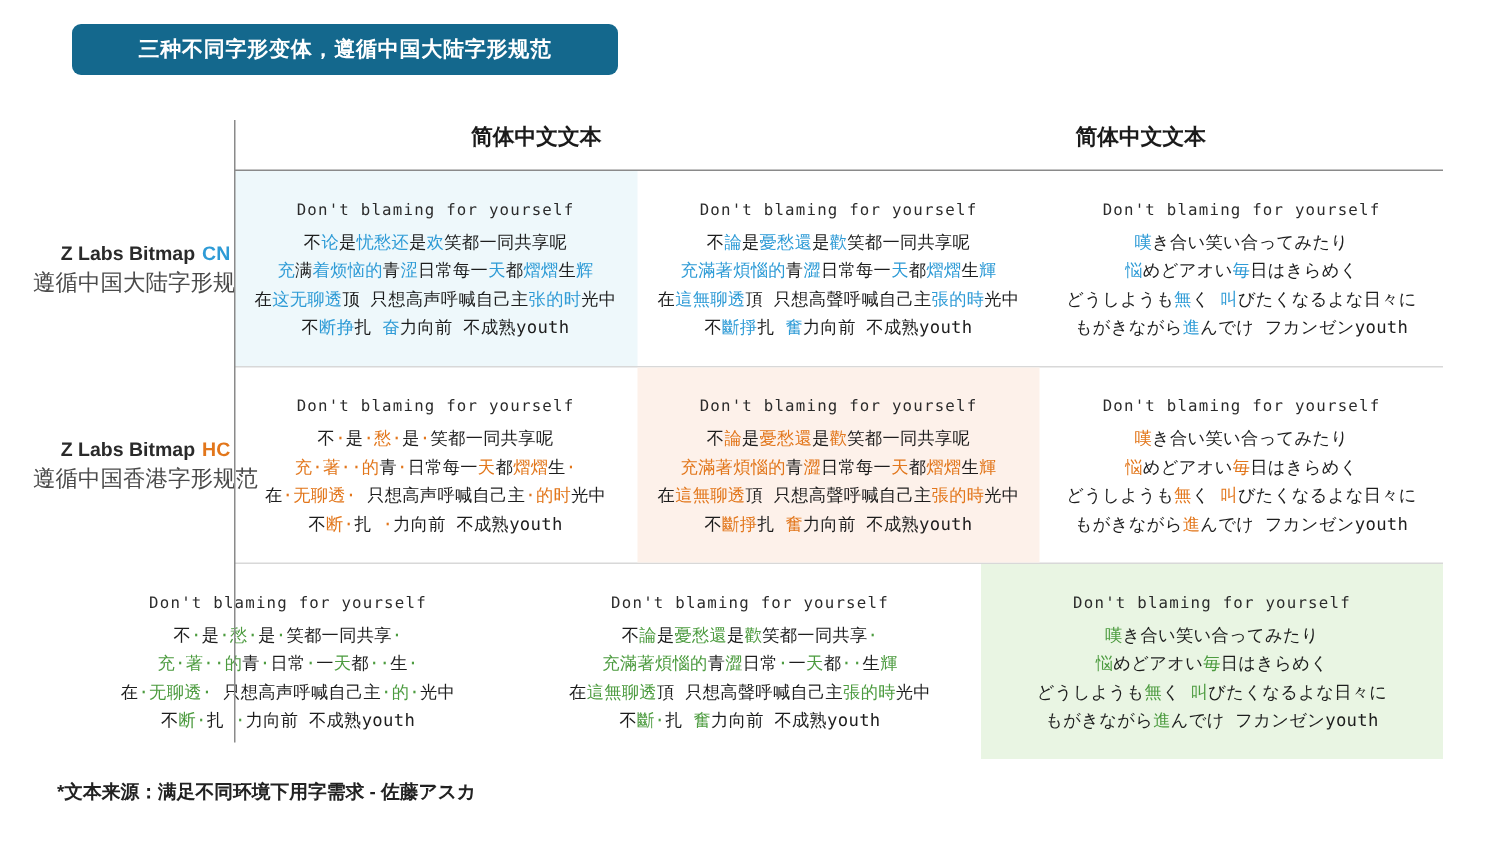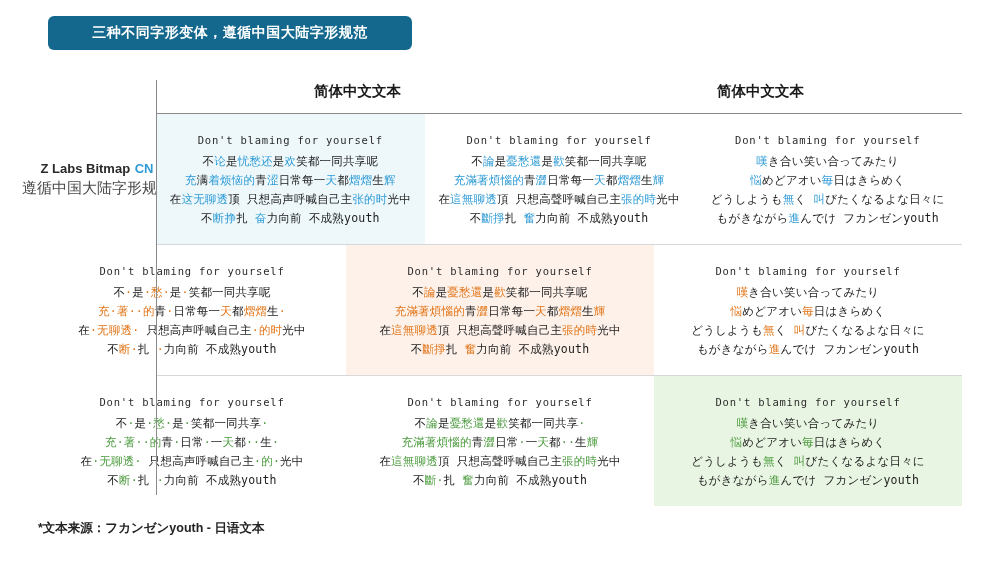--- a/index.html
+++ b/index.html
@@ -113,20 +113,24 @@
       <div class="ln latin">Don't blaming for yourself</div>
       <div class="ln"><span style="color: rgb(46, 155, 214);">嘆</span><span>き</span><span>合</span><span>い</span><span>笑</span><span>い</span><span>合</span><span>っ</span><span>て</span><span>み</span><span>た</span><span>り</span></div>
       <div class="ln"><span style="color: rgb(46, 155, 214);">悩</span><span>め</span><span>ど</span><span>ア</span><span>オ</span><span>い</span><span style="color: rgb(46, 155, 214);">毎</span><span>日</span><span>は</span><span>き</span><span>ら</span><span>め</span><span>く</span></div>
       <div class="ln"><span>ど</span><span>う</span><span>し</span><span>よ</span><span>う</span><span>も</span><span style="color: rgb(46, 155, 214);">無</span><span>く</span><span> </span><span style="color: rgb(46, 155, 214);">叫</span><span>び</span><span>た</span><span>く</span><span>な</span><span>る</span><span>よ</span><span>な</span><span>日</span><span>々</span><span>に</span></div>
       <div class="ln"><span>も</span><span>が</span><span>き</span><span>な</span><span>が</span><span>ら</span><span style="color: rgb(46, 155, 214);">進</span><span>ん</span><span>で</span><span>け</span><span> </span><span>フ</span><span>カ</span><span>ン</span><span>ゼ</span><span>ン</span><span>y</span><span>o</span><span>u</span><span>t</span><span>h</span></div>
     </div>
   </div>
   <div class="row-sep"></div>
 
   <div class="body-row">
+    <div class="row-label">
+      <div class="name"><span>Z Labs Bitmap </span><span class="sfx" style="color: rgb(226, 118, 27);">HC</span></div>
+      <div class="sub">遵循中国香港字形规范</div>
+    </div>
     <div class="cell">
       <div class="ln latin">Don't blaming for yourself</div>
       <div class="ln"><span>不</span><span style="color: rgb(226, 118, 27);">·</span><span>是</span><span style="color: rgb(226, 118, 27);">·</span><span style="color: rgb(226, 118, 27);">愁</span><span style="color: rgb(226, 118, 27);">·</span><span>是</span><span style="color: rgb(226, 118, 27);">·</span><span>笑</span><span>都</span><span>一</span><span>同</span><span>共</span><span>享</span><span>呢</span></div>
       <div class="ln"><span style="color: rgb(226, 118, 27);">充</span><span style="color: rgb(226, 118, 27);">·</span><span style="color: rgb(226, 118, 27);">著</span><span style="color: rgb(226, 118, 27);">·</span><span style="color: rgb(226, 118, 27);">·</span><span style="color: rgb(226, 118, 27);">的</span><span>青</span><span style="color: rgb(226, 118, 27);">·</span><span>日</span><span>常</span><span>每</span><span>一</span><span style="color: rgb(226, 118, 27);">天</span><span>都</span><span style="color: rgb(226, 118, 27);">熠</span><span style="color: rgb(226, 118, 27);">熠</span><span>生</span><span style="color: rgb(226, 118, 27);">·</span></div>
       <div class="ln"><span>在</span><span style="color: rgb(226, 118, 27);">·</span><span style="color: rgb(226, 118, 27);">无</span><span style="color: rgb(226, 118, 27);">聊</span><span style="color: rgb(226, 118, 27);">透</span><span style="color: rgb(226, 118, 27);">·</span><span> </span><span>只</span><span>想</span><span>高</span><span>声</span><span>呼</span><span>喊</span><span>自</span><span>己</span><span>主</span><span style="color: rgb(226, 118, 27);">·</span><span style="color: rgb(226, 118, 27);">的</span><span style="color: rgb(226, 118, 27);">时</span><span>光</span><span>中</span></div>
       <div class="ln"><span>不</span><span style="color: rgb(226, 118, 27);">断</span><span style="color: rgb(226, 118, 27);">·</span><span>扎</span><span> </span><span style="color: rgb(226, 118, 27);">·</span><span>力</span><span>向</span><span>前</span><span> </span><span>不</span><span>成</span><span>熟</span><span>y</span><span>o</span><span>u</span><span>t</span><span>h</span></div>
     </div>
     <div class="cell" style="background: rgb(253, 241, 234);">
       <div class="ln latin">Don't blaming for yourself</div>
       <div class="ln"><span>不</span><span style="color: rgb(226, 118, 27);">論</span><span>是</span><span style="color: rgb(226, 118, 27);">憂</span><span style="color: rgb(226, 118, 27);">愁</span><span style="color: rgb(226, 118, 27);">還</span><span>是</span><span style="color: rgb(226, 118, 27);">歡</span><span>笑</span><span>都</span><span>一</span><span>同</span><span>共</span><span>享</span><span>呢</span></div>
@@ -165,13 +169,13 @@
       <div class="ln"><span style="color: rgb(76, 155, 63);">悩</span><span>め</span><span>ど</span><span>ア</span><span>オ</span><span>い</span><span style="color: rgb(76, 155, 63);">毎</span><span>日</span><span>は</span><span>き</span><span>ら</span><span>め</span><span>く</span></div>
       <div class="ln"><span>ど</span><span>う</span><span>し</span><span>よ</span><span>う</span><span>も</span><span style="color: rgb(76, 155, 63);">無</span><span>く</span><span> </span><span style="color: rgb(76, 155, 63);">叫</span><span>び</span><span>た</span><span>く</span><span>な</span><span>る</span><span>よ</span><span>な</span><span>日</span><span>々</span><span>に</span></div>
       <div class="ln"><span>も</span><span>が</span><span>き</span><span>な</span><span>が</span><span>ら</span><span style="color: rgb(76, 155, 63);">進</span><span>ん</span><span>で</span><span>け</span><span> </span><span>フ</span><span>カ</span><span>ン</span><span>ゼ</span><span>ン</span><span>y</span><span>o</span><span>u</span><span>t</span><span>h</span></div>
     </div>
   </div>
 
 </div>
 
 <div id="v-divider"></div>
 
-<div id="footnote">*文本来源：フカンゼンyouth - 日语文本</div>
+<div id="footnote">*文本来源：满足不同环境下用字需求 - 佐藤アスカ</div>
 
 </body></html>

